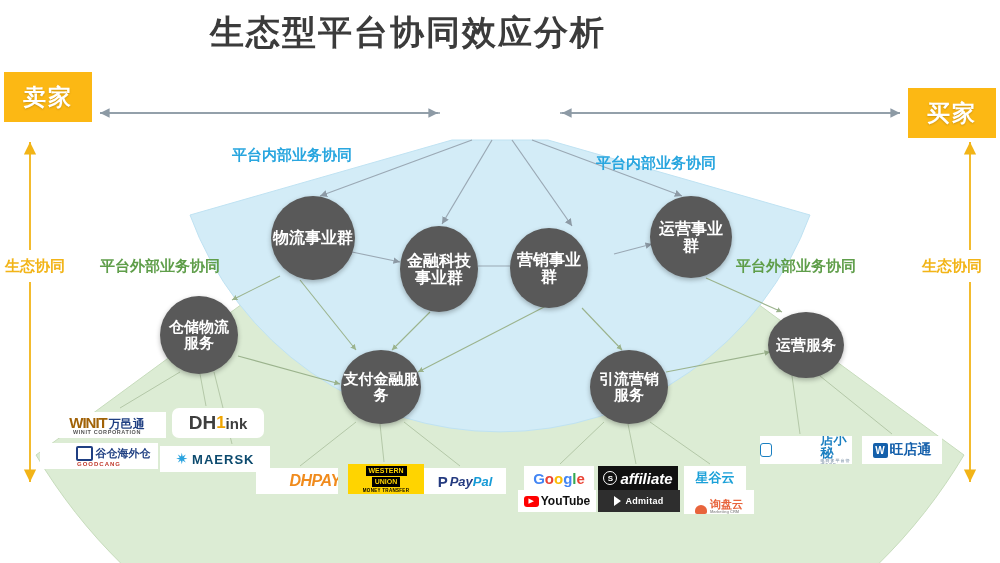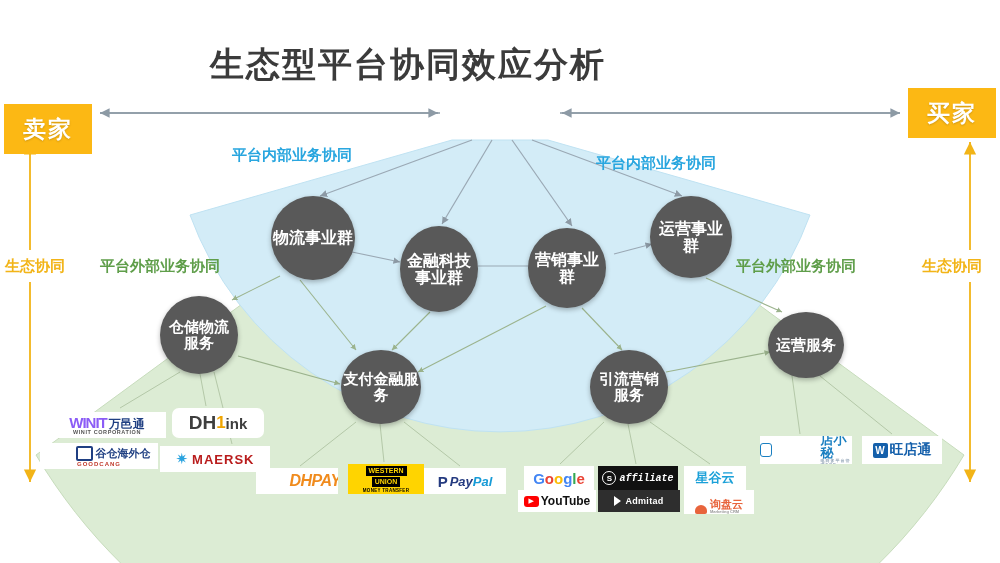--- a/index.html
+++ b/index.html
@@ -12,34 +12,33 @@
   }
   #stage{position:absolute;left:0;top:0;width:1000px;height:563px;}
 
   
   .title{
     position:absolute;left:0;top:6px;width:816px;
     text-align:center;
     font-size:34px;font-weight:bold;color:#3b3b3b;
     letter-spacing:2px;
     line-height:52px;
-    margin-top:32px;
   }
 
   
   svg.canvas{position:absolute;left:0;top:0;width:1000px;height:563px;}
 
   
   .endbox{
     position:absolute;
     display:flex;align-items:center;justify-content:center;
     color:#ffffff;font-weight:bold;font-size:23px;letter-spacing:2px;
     text-shadow:0 1px 2px rgba(0,0,0,.18);
   }
-  #seller-box{left:4px;top:104px;width:88px;height:50px;background:#fcb814;}
+  #seller-box{left:4px;top:72px;width:88px;height:50px;background:#fcb814;}
   #buyer-box{left:908px;top:88px;width:88px;height:50px;background:#fcb814;}
   #platform-box{left:444px;top:88px;width:112px;height:50px;background:#1ca8e0;}
 
   
   .lbl{position:absolute;font-weight:bold;white-space:nowrap;}
   .lbl-blue{color:#29a6df;font-size:15px;}
   .lbl-green{color:#5f9e4a;font-size:15px;}
   .lbl-orange{color:#f2b417;font-size:15px;}
 
   #lbl-internal-left{left:232px;top:146px;}
@@ -61,21 +60,21 @@
     line-height:1.08;
     box-shadow:0 2px 5px rgba(0,0,0,.28);
     box-sizing:border-box;
     padding:2px;
   }
   .node.bu{font-size:16px;}
   .node.svc{font-size:15px;}
 
   #node-logistics{left:271px;top:196px;width:84px;height:84px;}
   #node-fintech {left:400px;top:226px;width:78px;height:86px;}
-  #node-marketing{left:528px;top:228px;width:78px;height:80px;}
+  #node-marketing{left:510px;top:228px;width:78px;height:80px;}
   #node-operation{left:650px;top:196px;width:82px;height:82px;}
 
   #node-warehouse{left:160px;top:296px;width:78px;height:78px;}
   #node-payment  {left:341px;top:350px;width:80px;height:74px;}
   #node-traffic  {left:590px;top:350px;width:78px;height:74px;}
   #node-opsvc    {left:768px;top:312px;width:76px;height:66px;}
 
   
   .logo{
     position:absolute;background:#ffffff;
@@ -94,41 +93,41 @@
   #logo-google  {left:524px;top:466px; width:70px; height:24px;}
   #logo-youtube {left:518px;top:490px; width:78px; height:22px;}
   #logo-affil   {left:598px;top:466px; width:80px; height:24px;}
   #logo-admitad {left:598px;top:490px; width:82px; height:22px;}
   #logo-xingguyun{left:684px;top:466px;width:62px; height:24px;}
   #logo-xunpanyun{left:684px;top:490px;width:70px; height:24px;}
   #logo-dianxiaomi{left:760px;top:436px;width:92px;height:28px;}
   #logo-wangdiantong{left:862px;top:436px;width:80px;height:28px;}
 
   
-  .winit-w{color:#8b5cf6;font-size:15px;font-weight:bold;letter-spacing:-1px;}
+  .winit-w{color:#a16207;font-size:15px;font-weight:bold;letter-spacing:-1px;}
   .winit-cn{color:#1f3f82;font-size:12px;font-weight:bold;}
   .winit-sub{color:#555;font-size:5.5px;letter-spacing:.6px;}
   .gc-cn{color:#1f3f82;font-size:11px;font-weight:bold;}
   .gc-sub{color:#c0392b;font-size:6px;letter-spacing:1px;}
   .dh-d{color:#3e3e3e;font-size:19px;font-weight:bold;}
   .dh-l{color:#f0a500;font-size:17px;}
   .dh-ink{color:#3e3e3e;font-size:15px;}
-  .maersk-t{color:#b91c1c;font-size:13px;font-weight:bold;letter-spacing:1px;}
+  .maersk-t{color:#0c4a6e;font-size:13px;font-weight:bold;letter-spacing:1px;}
   .dhpay-t{color:#f08b1d;font-size:16px;font-weight:bold;font-style:italic;letter-spacing:-.5px;}
   .wu-box{background:#ffd400;width:100%;height:100%;display:flex;flex-direction:column;align-items:center;justify-content:center;}
   .wu-t1{background:#000;color:#ffd400;font-size:7px;font-weight:bold;padding:1px 3px;line-height:8px;text-align:center;}
   .wu-t2{color:#000;font-size:4.5px;font-weight:bold;margin-top:1px;letter-spacing:.3px;}
   .pp-t1{color:#253b80;font-size:13px;font-weight:bold;font-style:italic;}
   .pp-t2{color:#179bd7;font-size:13px;font-weight:bold;font-style:italic;}
   .g-b{font-size:15px;font-weight:bold;}
   .yt-box{background:#fff;display:flex;align-items:center;}
   .yt-play{background:#ff0000;color:#fff;width:15px;height:11px;border-radius:3px;font-size:7px;display:flex;align-items:center;justify-content:center;margin-right:2px;}
   .yt-t{color:#111;font-size:12px;font-weight:bold;}
   .af-box{background:#111;width:100%;height:100%;display:flex;align-items:center;justify-content:center;color:#fff;}
-  .af-t{font-size:10px;font-style:italic;font-family:Liberation Mono, monospace;}
+  .af-t{font-size:15px;font-style:italic;}
   .ad-box{background:#2e2e2e;width:100%;height:100%;display:flex;align-items:center;justify-content:center;color:#fff;}
   .ad-t{font-size:9px;font-weight:bold;letter-spacing:.3px;}
   .xgy-t{color:#1aa0d8;font-size:13px;font-weight:bold;}
   .xpy-box{background:#fff;width:100%;height:100%;display:flex;align-items:flex-end;justify-content:center;}
   .xpy-t{color:#e8643c;font-size:11px;font-weight:bold;}
   .xpy-s{color:#999;font-size:4px;}
   .dxm-t{color:#1a7fc1;font-size:13px;font-weight:bold;}
   .dxm-s{color:#9ab;font-size:4px;letter-spacing:1px;}
   .wdt-box{background:#fff;width:100%;height:100%;display:flex;align-items:center;justify-content:center;}
   .wdt-t{color:#1560ab;font-size:14px;font-weight:bold;}

